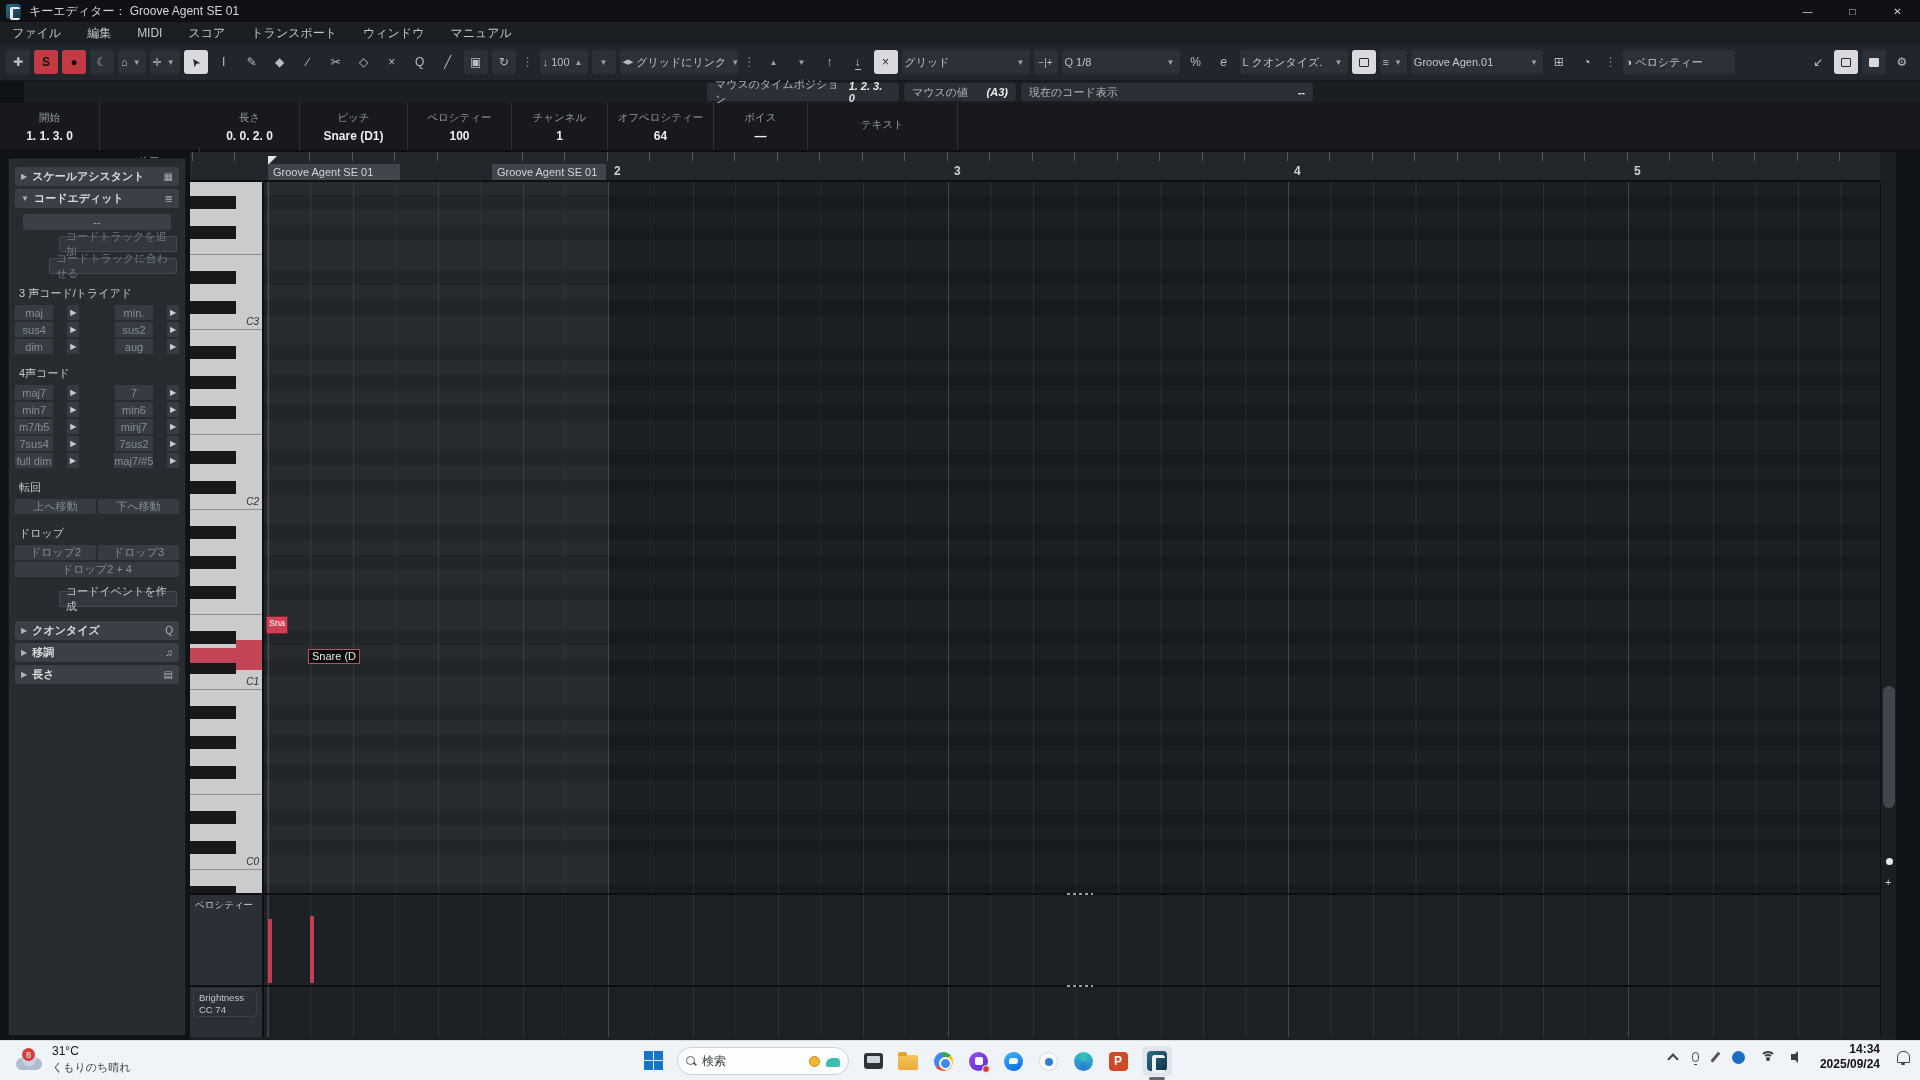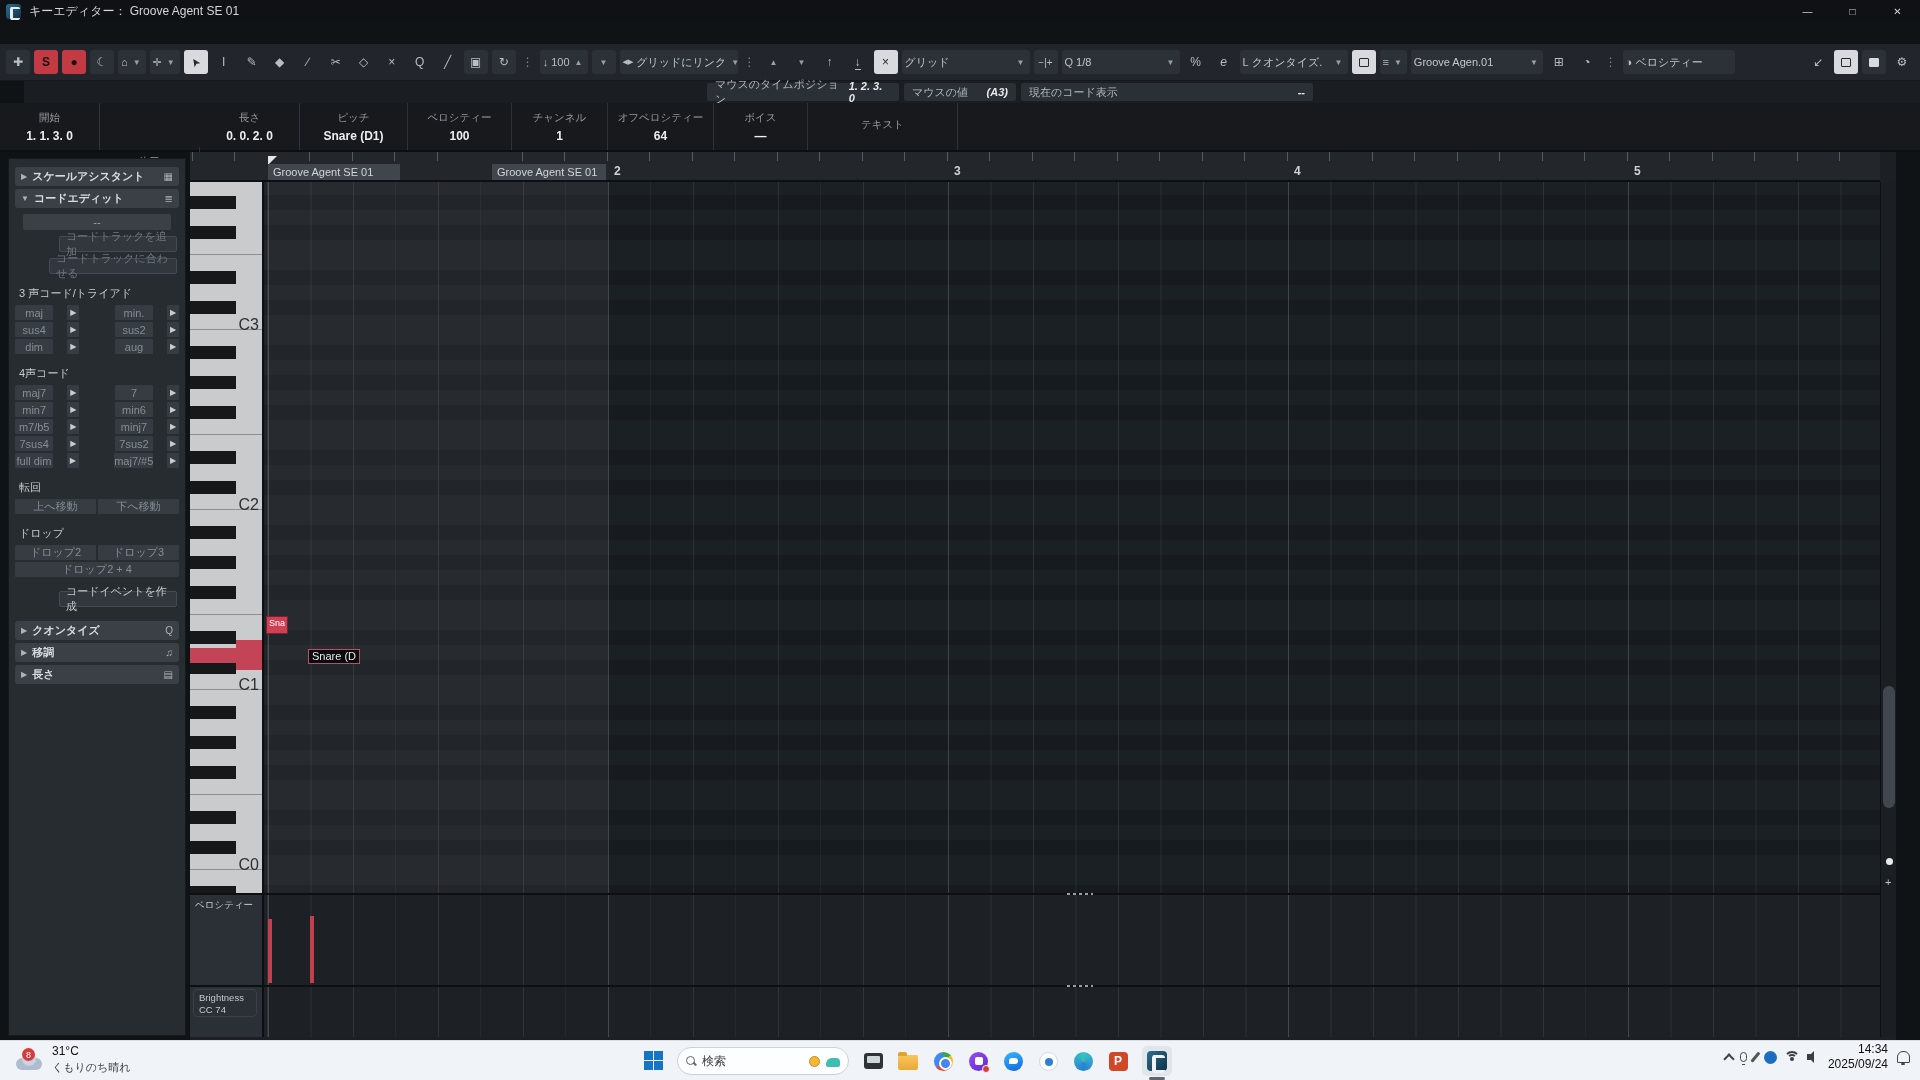--- a/index.html
+++ b/index.html
@@ -65,21 +65,21 @@
   .ruler-ticks{position:absolute;left:0;top:0;width:100%;height:9px;
      background:repeating-linear-gradient(90deg,transparent 0 41.5px,#555b61 41.5px 42.5px);background-position-x:78px;}
   .bar-num{position:absolute;top:12px;font-size:12px;color:#cfd3d7;font-weight:bold;}
   .pflag{position:absolute;top:12px;height:16px;background:#41464d;color:#d2d5d9;font-size:11px;display:flex;align-items:center;padding:0 5px;white-space:nowrap;overflow:hidden;}
   .ptri{position:absolute;left:78px;top:4px;width:0;height:0;border-top:9px solid #e4e6e8;border-right:9px solid transparent;}
   .note-area{position:absolute;left:0;top:30px;width:1690px;height:711px;overflow:hidden;}
   .keys{position:absolute;left:0;top:0;width:74px;height:711px;background:#c9cbcc;overflow:hidden;border-right:2px solid #0d0f12;}
   .krow{position:absolute;left:0;width:74px;height:15px;}
   .krow.ksep{border-bottom:1px solid #8d8f91;}
   .bkey{position:absolute;left:0;top:1px;width:46px;height:13px;background:#17181a;}
-  .klabel{position:absolute;right:5px;top:1px;font-size:16px;color:#2c2e30;}
+  .klabel{position:absolute;right:5px;top:1px;font-size:10px;color:#2c2e30;font-style:italic;}
   .redneck{position:absolute;left:0;width:46px;height:15px;background:#c24456;}
   .redwide{position:absolute;left:46px;width:28px;background:#c24456;}
   .gridpane{position:absolute;left:74px;top:0;width:1616px;height:711px;background:#1d2125;}
   .grow{position:absolute;left:0;width:1616px;height:15px;background:#20252a;}
   .grow.gb{background:#1b1f24;}
   .vlines{position:absolute;left:0;top:0;width:1616px;height:100%;
     background:
       repeating-linear-gradient(90deg,rgba(255,255,255,0.10) 0 1px,transparent 1px 340px),
       repeating-linear-gradient(90deg,rgba(255,255,255,0.05) 0 1px,transparent 1px 85px),
       repeating-linear-gradient(90deg,rgba(255,255,255,0.035) 0 1px,transparent 1px 42.5px);
@@ -133,21 +133,21 @@
   .ic-blue{width:19px;height:19px;border-radius:50%;background:linear-gradient(160deg,#38b6ff,#1068e0);position:relative;}
   .ic-blue::after{content:"";position:absolute;left:5px;top:6px;width:9px;height:6px;background:#fff;border-radius:3px 3px 3px 0;}
   .ic-white{width:19px;height:19px;border-radius:50%;background:#fff;border:1px solid #d5dade;position:relative;}
   .ic-white::after{content:"";position:absolute;left:5px;top:5px;width:8px;height:8px;border-radius:50%;background:#2f80d0;}
   .ic-teal{width:19px;height:19px;border-radius:50%;background:conic-gradient(from 0deg,#35c3c0,#2a7fd4,#35c3c0);}
   .ic-ppt{width:19px;height:19px;border-radius:4px;background:#d24726;color:#fff;font-size:12px;font-weight:bold;display:flex;align-items:center;justify-content:center;}
   .cubase-active{width:30px;height:30px;background:#e2e6eb;border-radius:5px;display:flex;align-items:center;justify-content:center;position:relative;}
   .ic-cubase{width:20px;height:20px;border-radius:4px;background:linear-gradient(135deg,#2c6f8e,#123044);position:relative;}
   .ic-cubase::after{content:"";position:absolute;left:5px;top:4px;width:9px;height:12px;border-left:4px solid #f0f3f5;border-top:3px solid #f0f3f5;border-bottom:3px solid #f0f3f5;border-radius:3px;}
   .active-line{position:absolute;left:7px;bottom:-4px;width:16px;height:3px;border-radius:2px;background:#5f6670;}
-  .tray{position:absolute;right:0;top:0;height:32px;display:flex;align-items:center;gap:7px;padding-right:10px;}
+  .tray{position:absolute;right:0;top:0;height:32px;display:flex;align-items:center;gap:15px;padding-right:10px;font-weight:bold;}
   .chev{width:8px;height:8px;border-left:2px solid #444;border-top:2px solid #444;transform:rotate(45deg);margin-top:4px;}
   .ic-mic{width:7px;height:10px;border:1.5px solid #444;border-radius:4px;position:relative;}
   .ic-mic::after{content:"";position:absolute;left:1px;bottom:-4px;width:3px;height:3px;border-bottom:1.5px solid #444;}
   .ic-pen{width:2.5px;height:12px;background:#555;transform:rotate(40deg);border-radius:1px;}
   .ic-bluedot{width:13px;height:13px;border-radius:50%;background:#1b6ec2;}
   .ic-wifi{position:relative;width:16px;height:12px;}
   .ic-wifi span{position:absolute;border:2px solid transparent;border-top-color:#3a3f44;border-radius:50%;}
   .ic-wifi .w1{left:0;top:0;width:16px;height:16px;}
   .ic-wifi .w2{left:3px;top:3px;width:10px;height:10px;}
   .ic-wifi .w3{left:6px;top:6px;width:4px;height:4px;background:#3a3f44;border-radius:50%;}
@@ -166,20 +166,29 @@
   <div class="titlebar">
     <div class="appicon"></div>
     <div class="title-text">キーエディター： Groove Agent SE 01</div>
     <div class="win-controls">
       <div class="win-btn">—</div>
       <div class="win-btn">□</div>
       <div class="win-btn">✕</div>
     </div>
   </div>
 
+  <div class="menubar" id="menubar">
+      <div class="menu-item">ファイル</div>
+      <div class="menu-item">編集</div>
+      <div class="menu-item">MIDI</div>
+      <div class="menu-item">スコア</div>
+      <div class="menu-item">トランスポート</div>
+      <div class="menu-item">ウィンドウ</div>
+      <div class="menu-item">マニュアル</div>
+    </div>
 
   <div class="toolbar">
     <div class="tb">
         <span>✚</span>
       </div>
     <div class="tb red">
         <span>S</span>
       </div>
     <div class="tb red">
         <span>●</span>

